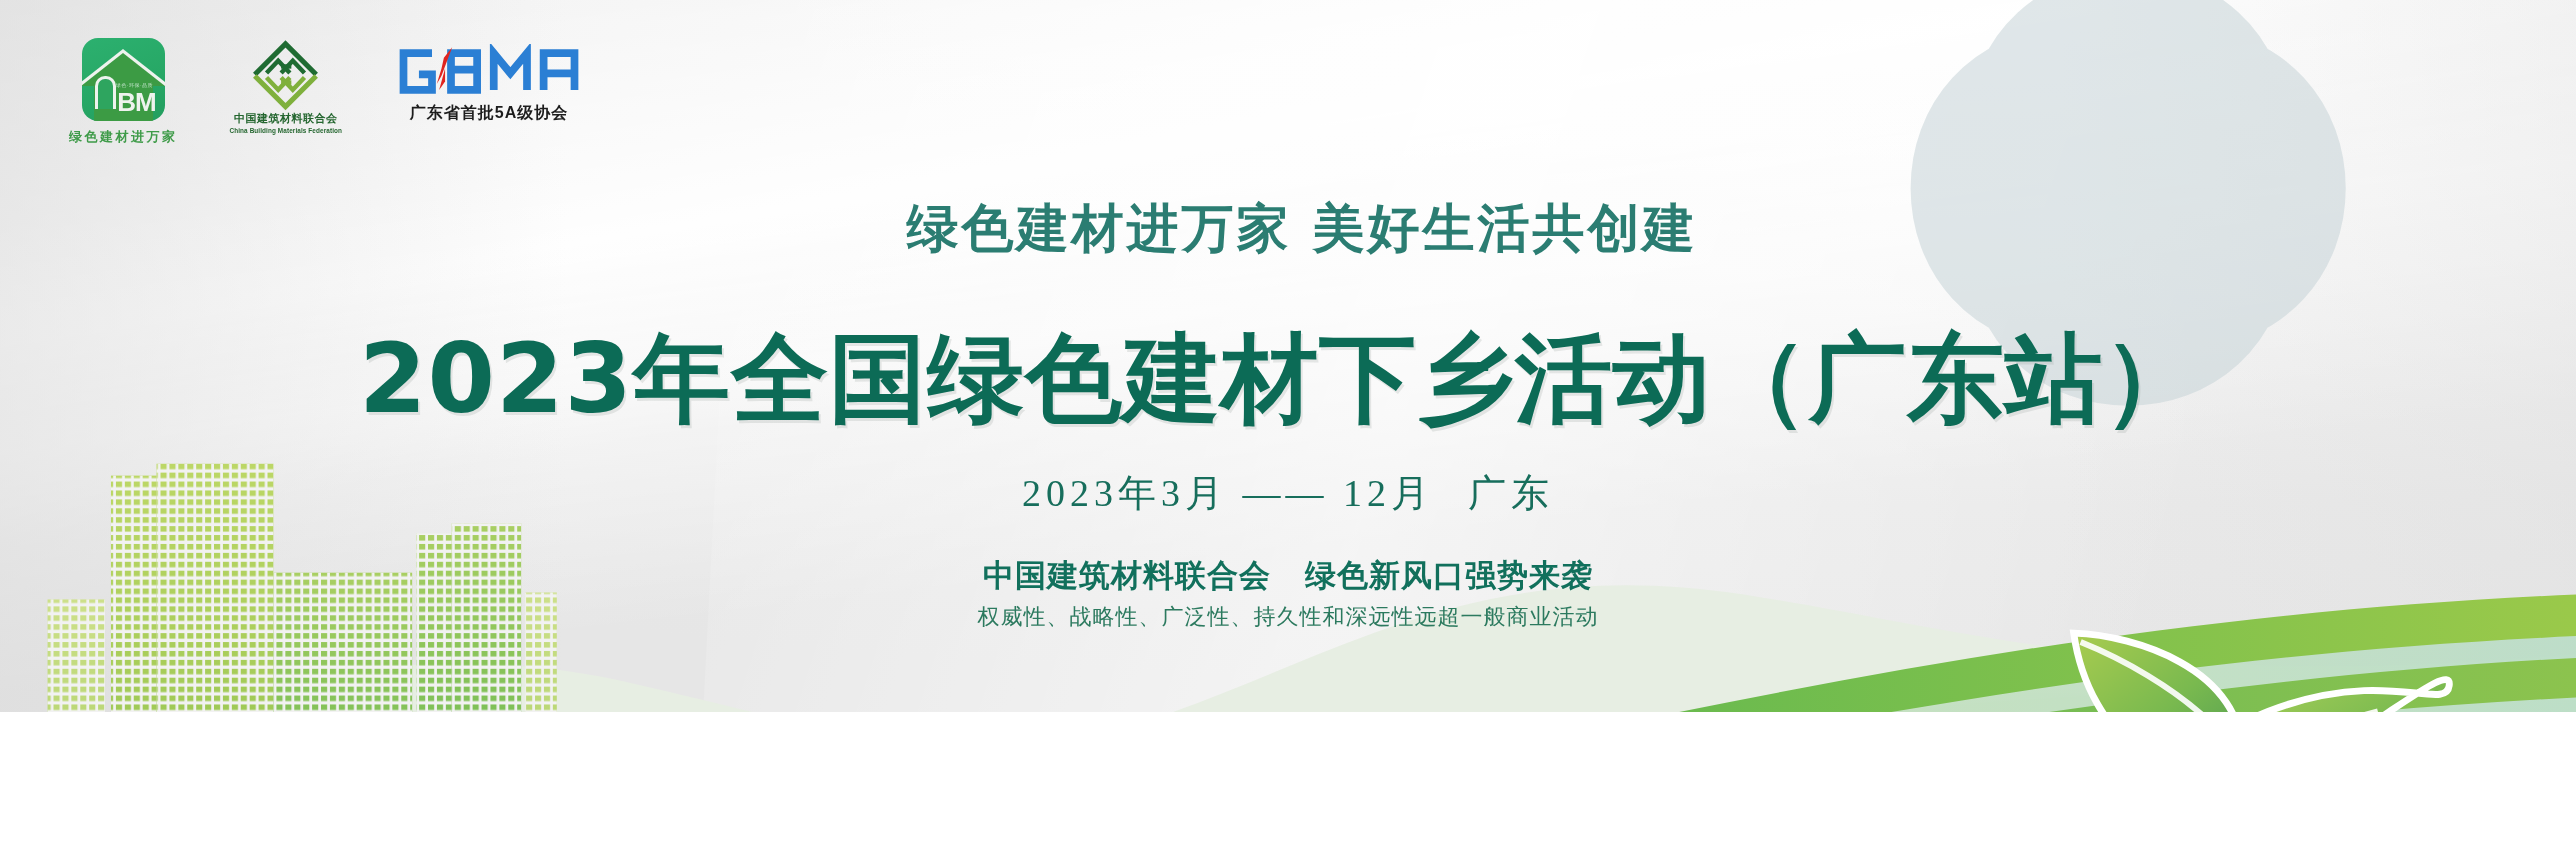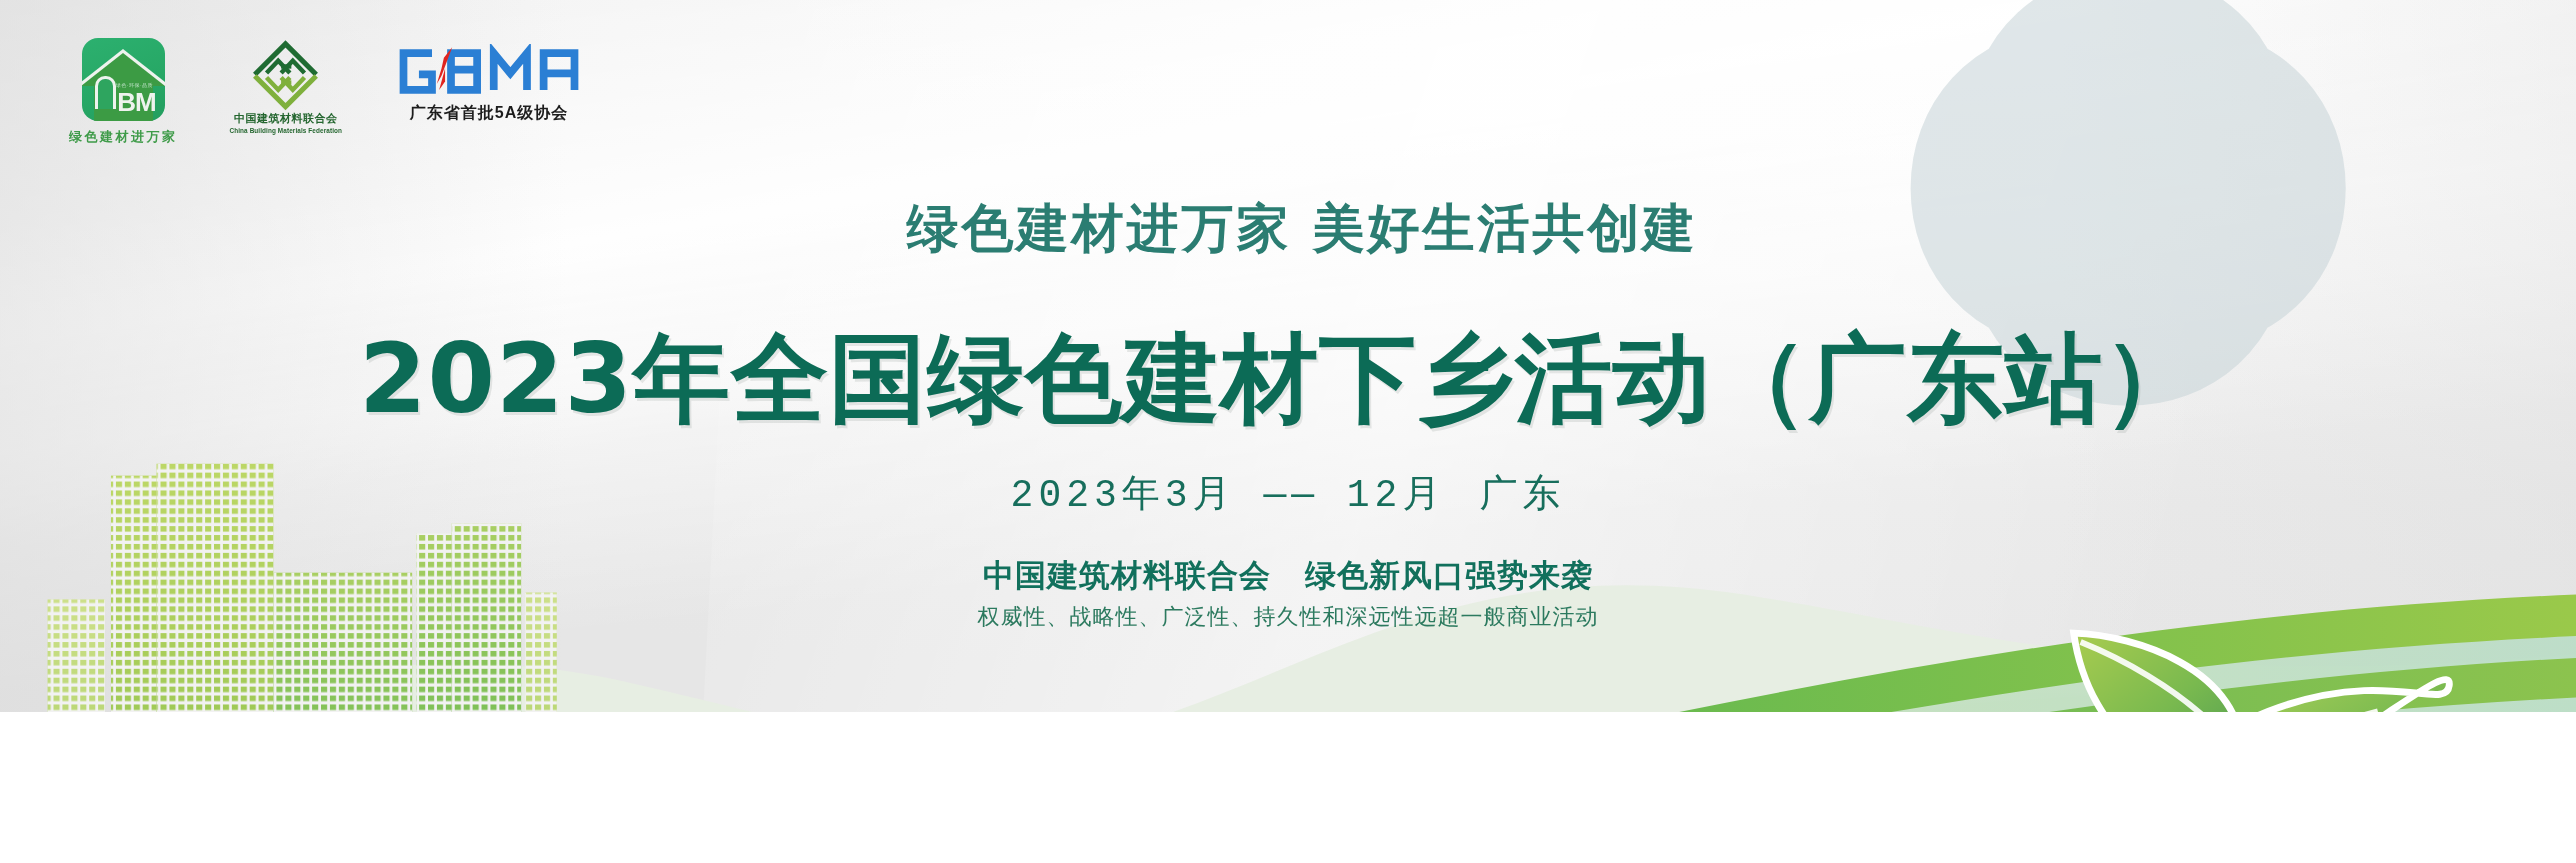--- a/index.html
+++ b/index.html
@@ -123,21 +123,21 @@
     font-size:97px; font-weight:bold; color:#0c6b56;
     letter-spacing:1px; white-space:nowrap;
     font-family:"DejaVu Sans","Liberation Sans",sans-serif;
     text-shadow:2px 3px 0 rgba(150,160,155,.22);
     margin-top:30px;
   }
   .daterow{
     position:absolute; left:0; right:0; top:468px;
     text-align:center;
     font-size:38px; color:#176e5c; letter-spacing:5px;
-    font-family:Liberation Mono, monospace;
+    font-family:Liberation Serif, serif;
   }
   .tagline{
     position:absolute; left:0; right:0; top:555px;
     text-align:center;
     font-size:31px; font-weight:bold; color:#11705c; letter-spacing:1px;
     font-family:"DejaVu Sans","Liberation Sans",sans-serif;
   }
   .tagline-sub{
     position:absolute; left:0; right:0; top:602px;
     text-align:center;

